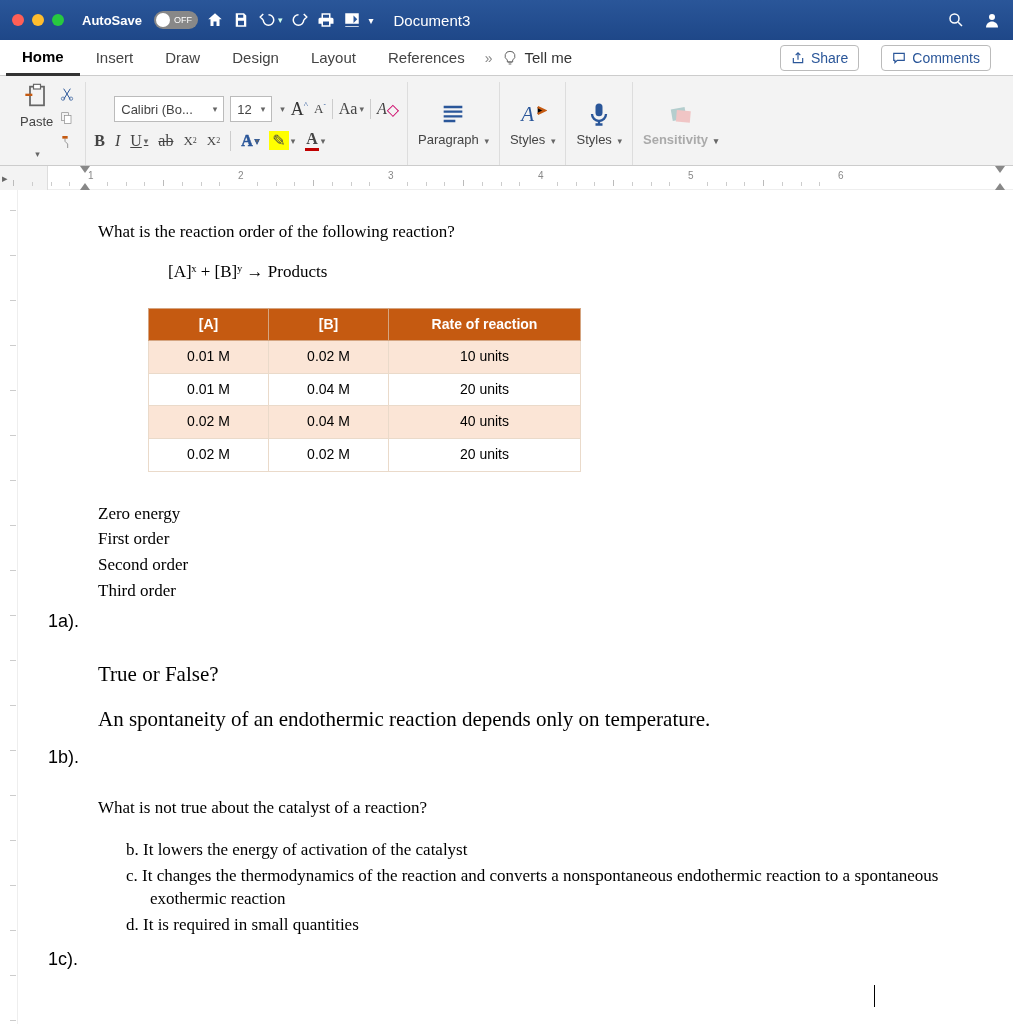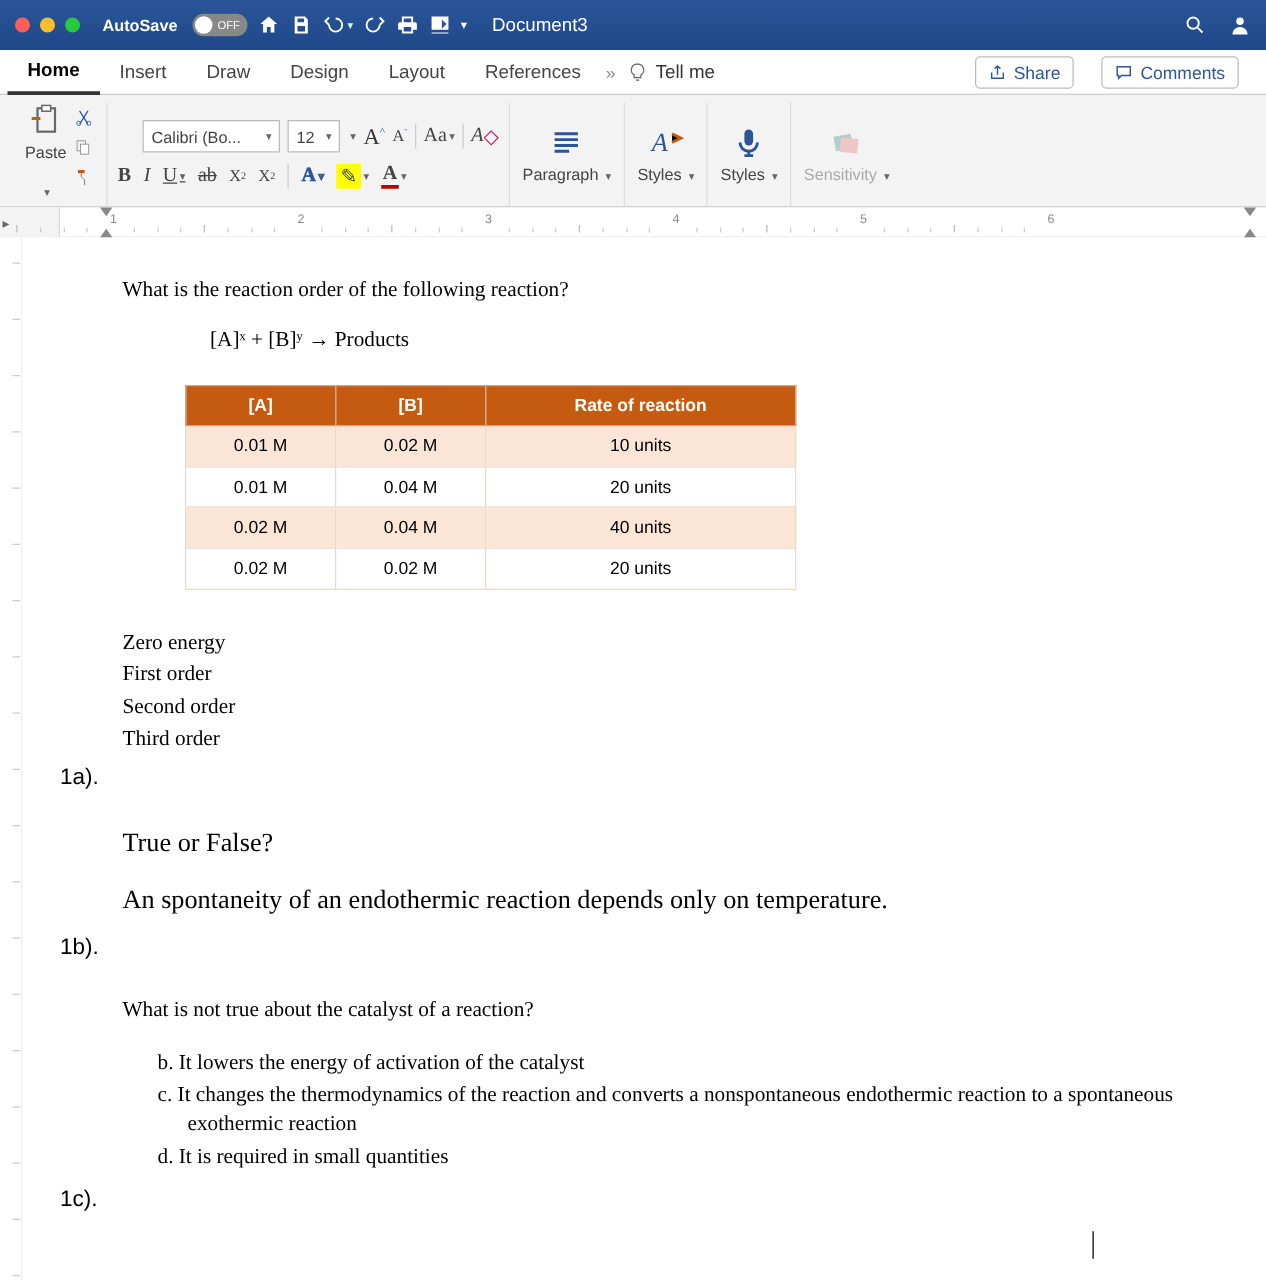--- a/index.html
+++ b/index.html
@@ -78,21 +78,21 @@
   
   .q1-prompt { margin-bottom: 16px; }
   .formula { margin-left: 70px; margin-bottom: 24px; }
   
   .data-table { border-collapse: collapse; margin-left: 50px; margin-bottom: 30px; font-family: -apple-system, Arial, sans-serif; font-size: 14px; }
   .data-table th { background: #c55a11; color: #fff; font-weight: bold; padding: 6px 12px; text-align: center; border: 1px solid #d5a581; }
   .data-table td { padding: 6px 12px; text-align: center; border: 1px solid #eadaca; }
   .data-table tr.odd td { background: #fbe5d6; }
   .data-table tr.even td { background: #fff; }
   .data-table .c1, .data-table .c2 { width: 120px; }
-  .data-table .c3 { width: 248px; }
+  .data-table .c3 { width: 192px; }
   
   .opts { margin-bottom: 4px; }
   .opts div { margin-bottom: 2px; }
   .qlabel { font-family: -apple-system, Arial, sans-serif; font-size: 18px; margin-left: -50px; margin-top: 6px; margin-bottom: 26px; }
   
   .tf-head { font-size: 21px; margin-bottom: 16px; }
   .tf-stmt { font-size: 21px; margin-bottom: 10px; }
   
   .q3-prompt { margin-top: 26px; margin-bottom: 18px; }
   .mc { margin-left: 28px; }
@@ -294,21 +294,21 @@
   <div class="grp">
     <span class="big-btn">
       <svg viewBox="0 0 24 24">
           <rect x="9" y="3" width="6" height="11" rx="3" fill="#2a5699"></rect>
           <path fill="none" stroke="#2a5699" stroke-width="2" d="M6 12a6 6 0 0 0 12 0M12 18v3M9 21h6"></path>
         </svg>
       <span><span>Styles</span> <span class="chev">▾</span></span>
     </span>
   </div>
 
-  <div class="grp disabled" style="border-right:none;">
+  <div class="grp disabled" style="border-right:none;font-weight:bold;">
     <span class="big-btn">
       <svg viewBox="0 0 24 24">
           <rect x="4" y="7" width="12" height="10" fill="#7aa" transform="rotate(-10 10 12)"></rect>
           <rect x="8" y="9" width="12" height="10" fill="#e99" transform="rotate(5 14 14)"></rect>
         </svg>
       <span><span>Sensitivity</span> <span class="chev">▾</span></span>
     </span>
   </div>
 </div>
 

